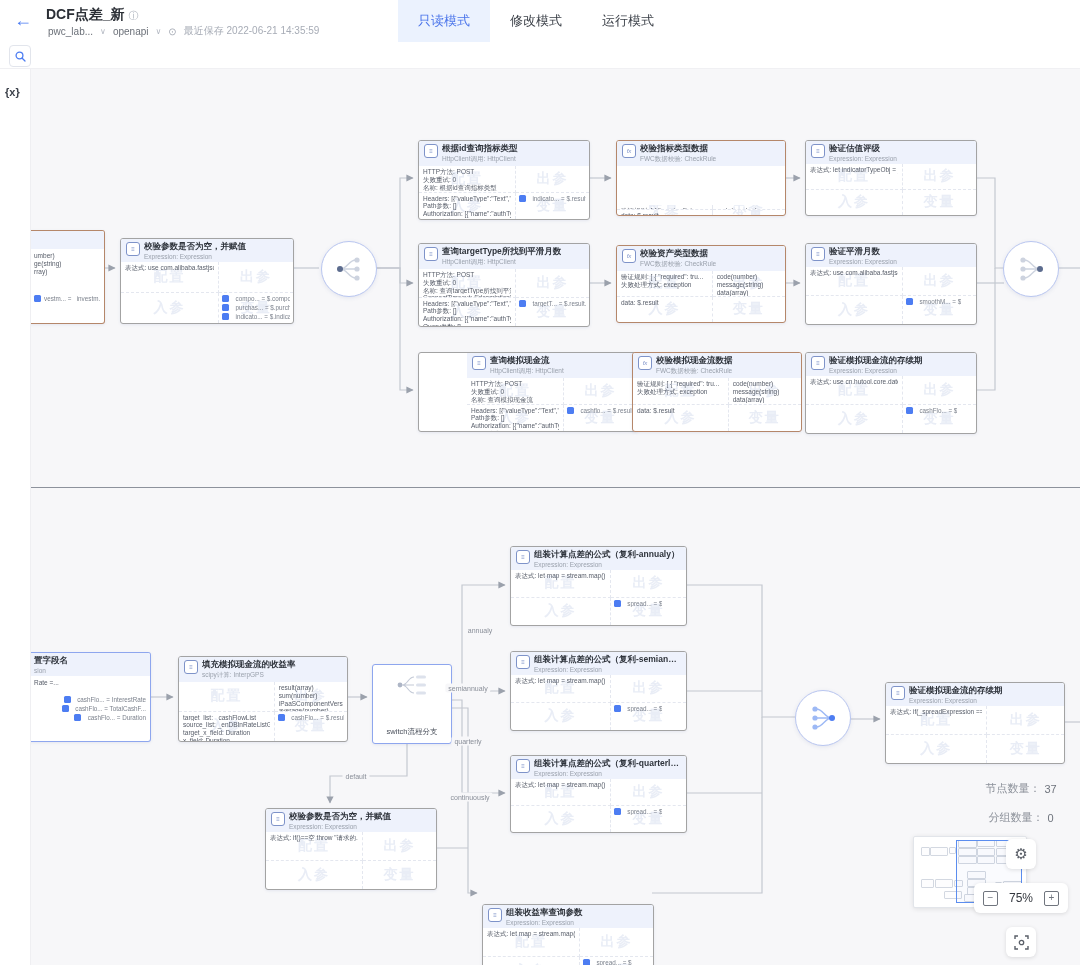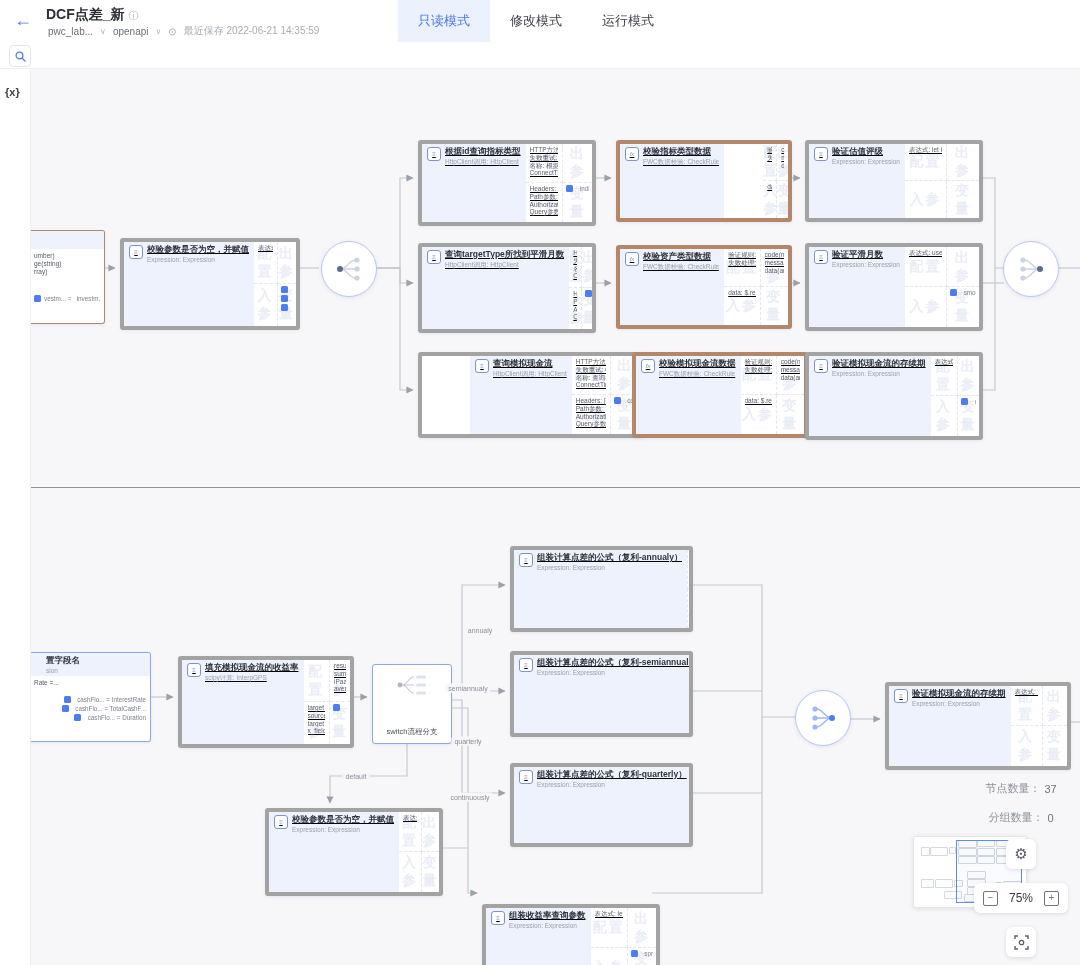--- a/index.html
+++ b/index.html
@@ -21,22 +21,22 @@
   #search-btn{position:absolute;left:9px;top:3px;width:20px;height:20px;border:1px solid #e2e5ec;border-radius:4px;
               display:flex;align-items:center;justify-content:center;cursor:pointer;background:#fff;}
   #left-strip{position:absolute;left:0;top:68px;width:30px;bottom:0;background:#fff;border-right:1px solid #efeff2;z-index:9;}
   #var-icon{margin:18px 0 0 5px;font-size:11px;font-weight:bold;color:#3c414a;}
   
   #canvas{position:absolute;left:30px;top:68px;right:0;bottom:0;background:#f7f7f9;overflow:hidden;}
   #world{position:absolute;left:-30px;top:-68px;width:1080px;height:965px;}
   #edge-svg{position:absolute;left:0;top:0;pointer-events:none;}
   #divider{position:absolute;left:30px;top:487px;width:1050px;height:1px;background:#8d929c;}
   
-  .node{position:absolute;background:#fff;border:4px solid #a3a3a3;border-radius:3px;
-        box-shadow:0 1px 3px rgba(70,90,160,.10);display:flex;flex-direction:row;overflow:hidden;text-decoration:underline;}
+  .node{position:absolute;background:#fff;border:1px solid #a3a3a3;border-radius:3px;
+        box-shadow:0 1px 3px rgba(70,90,160,.10);display:flex;flex-direction:column;overflow:hidden;}
   .node.brown{border-color:#b5876a;}
   .nhead{background:#eef2fc;padding:2px 5px;display:flex;align-items:flex-start;gap:4px;flex:0 0 auto;}
   .nicon{width:12px;height:12px;border:1px solid #7e93c9;border-radius:3px;flex:0 0 auto;margin-top:1px;
          display:flex;align-items:center;justify-content:center;font-size:6px;color:#7e93c9;background:#fff;font-style:italic;}
   .ntxt{min-width:0;}
   .ntitle{font-size:8.5px;font-weight:bold;color:#2e333b;white-space:nowrap;overflow:hidden;text-overflow:ellipsis;}
   .nsub{font-size:6.5px;color:#9aa1ac;white-space:nowrap;overflow:hidden;}
   .nbody{flex:1;display:grid;grid-template-columns:57% 43%;grid-template-rows:50% 50%;min-height:0;}
   .cell{position:relative;overflow:hidden;}
   .cell.tl{border-right:1px dashed #e4e7ef;border-bottom:1px dashed #e4e7ef;}
@@ -47,21 +47,21 @@
   .cfg{position:relative;padding:2px 4px;font-size:6.5px;line-height:1.2;color:#565c68;}
   .cfg div{white-space:nowrap;overflow:hidden;}
   .badges{position:relative;padding:2px 3px;display:flex;flex-direction:column;gap:2px;align-items:flex-start;}
   .badge{display:flex;align-items:center;gap:3px;max-width:100%;}
   .bicon{width:7px;height:7px;background:#4d7df2;border-radius:1.5px;flex:0 0 auto;}
   .btext{font-size:6.3px;color:#7c828d;white-space:nowrap;overflow:hidden;}
   
   .partial{position:absolute;background:#fff;border:1px solid #8ea6ee;border-left:none;border-radius:0 3px 3px 0;
            box-shadow:0 1px 3px rgba(70,90,160,.10);overflow:hidden;}
   .partial.brown{border-color:#b5876a;}
-  .phead{background:#eef2fc;padding:2px 16px;min-height:14px;}
+  .phead{background:#eef2fc;padding:2px 4px;min-height:14px;}
   .plines{padding:3px 4px;font-size:6.5px;line-height:1.25;color:#565c68;}
   .pbadges{padding:2px 4px;display:flex;flex-direction:column;gap:2px;align-items:flex-start;}
   
   .switch-node{position:absolute;background:#fff;border:1px solid #8ea6ee;border-radius:3px;
                box-shadow:0 1px 3px rgba(70,90,160,.10);display:flex;flex-direction:column;align-items:center;justify-content:space-between;padding:8px 4px 6px;}
   .switch-label{font-size:7.5px;color:#4a505b;}
   
   .circle-node{position:absolute;width:54px;height:54px;border-radius:50%;background:#fff;border:1.5px solid #b9c6f0;
                box-shadow:0 1px 4px rgba(70,90,160,.12);display:flex;align-items:center;justify-content:center;}
   
@@ -666,21 +666,21 @@
               <span class="wm">变量</span>
               <div class="badges">
                 <div class="badge">
                   <span class="bicon"></span>
                   <span class="btext">_spread... = $</span>
                 </div>
               </div>
             </div>
           </div>
         </div>
-        <div class="node" style="left: 510px; top: 755px; width: 175px; height: 76px; margin-top: 8px;">
+        <div class="node" style="left: 510px; top: 755px; width: 175px; height: 76px;">
           <div class="nhead">
             <span class="nicon">≡</span>
             <div class="ntxt">
               <div class="ntitle">组装计算点差的公式（复利-quarterly）</div>
               <div class="nsub">Expression: Expression</div>
             </div>
           </div>
           <div class="nbody">
             <div class="cell tl">
               <span class="wm">配置</span>

